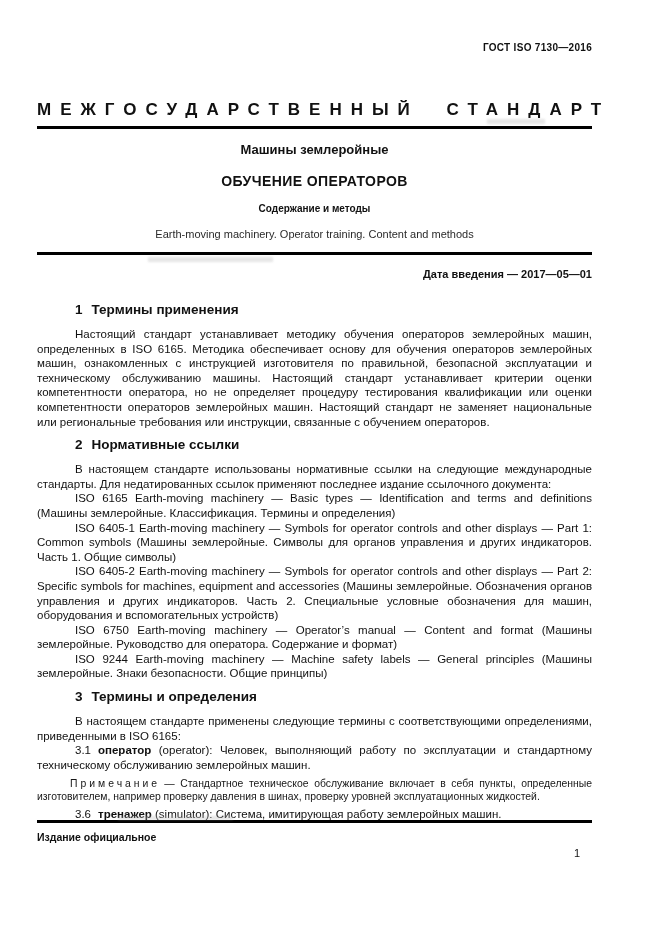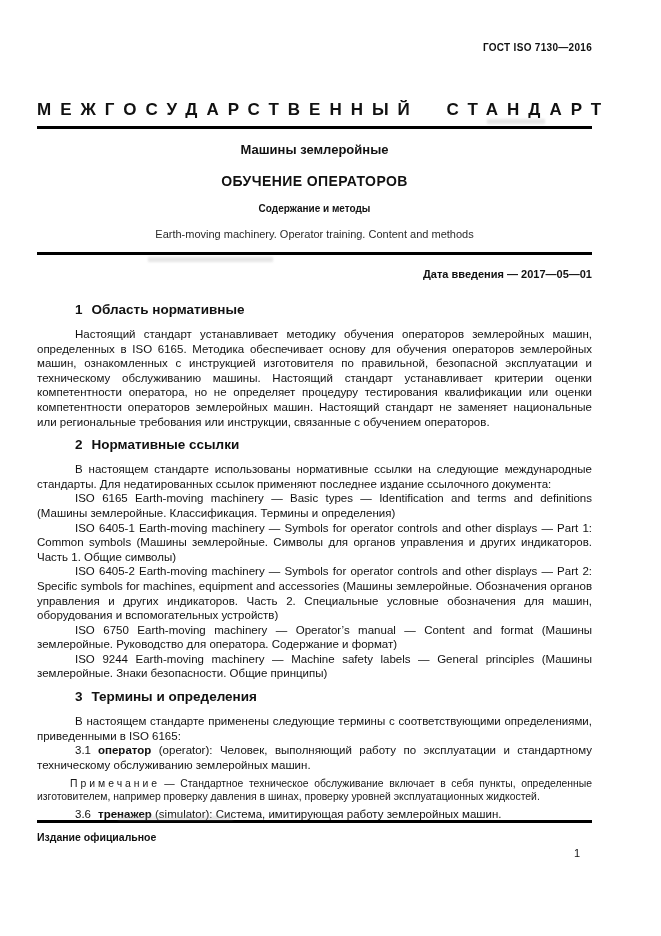--- a/index.html
+++ b/index.html
@@ -136,21 +136,21 @@
     <div class="title-ru-sub">Содержание и методы</div>
     <div class="title-en">Earth-moving machinery. Operator training. Content and methods</div>
   </div>
 
   <div class="rule rule-mid"></div>
 
   <div class="content-col effective-date" style="position:absolute;">Дата введения — 2017—05—01</div>
 
   <div class="content-col body-col" style="position:absolute;">
 
-    <h2 class="section-heading"><span>1</span><span class="h-title">Область нормативные</span></h2>
+    <h2 class="section-heading"><span>1</span><span class="h-title">Термины применения</span></h2>
     <p>Настоящий стандарт устанавливает методику обучения операторов землеройных машин, определенных в ISO 6165. Методика обеспечивает основу для обучения операторов землеройных машин, ознакомленных с инструкцией изготовителя по правильной, безопасной эксплуатации и техническому обслуживанию машины. Настоящий стандарт устанавливает критерии оценки компетентности оператора, но не определяет процедуру тестирования квалификации или оценки компетентности операторов землеройных машин. Настоящий стандарт не заменяет национальные или региональные требования или инструкции, связанные с обучением операторов.</p>
 
     <h2 class="section-heading"><span>2</span><span class="h-title">Нормативные ссылки</span></h2>
     <p>В настоящем стандарте использованы нормативные ссылки на следующие международные стандарты. Для недатированных ссылок применяют последнее издание ссылочного документа:</p>
     <p class="ref">ISO 6165 Earth-moving machinery — Basic types — Identification and terms and definitions (Машины землеройные. Классификация. Термины и определения)</p>
     <p class="ref">ISO 6405-1 Earth-moving machinery — Symbols for operator controls and other displays — Part 1: Common symbols (Машины землеройные. Символы для органов управления и других индикаторов. Часть 1. Общие символы)</p>
     <p class="ref">ISO 6405-2 Earth-moving machinery — Symbols for operator controls and other displays — Part 2: Specific symbols for machines, equipment and accessories (Машины землеройные. Обозначения органов управления и других индикаторов. Часть 2. Специальные условные обозначения для машин, оборудования и вспомогательных устройств)</p>
     <p class="ref">ISO 6750 Earth-moving machinery — Operator’s manual — Content and format (Машины землеройные. Руководство для оператора. Содержание и формат)</p>
     <p class="ref">ISO 9244 Earth-moving machinery — Machine safety labels — General principles (Машины землеройные. Знаки безопасности. Общие принципы)</p>
 

